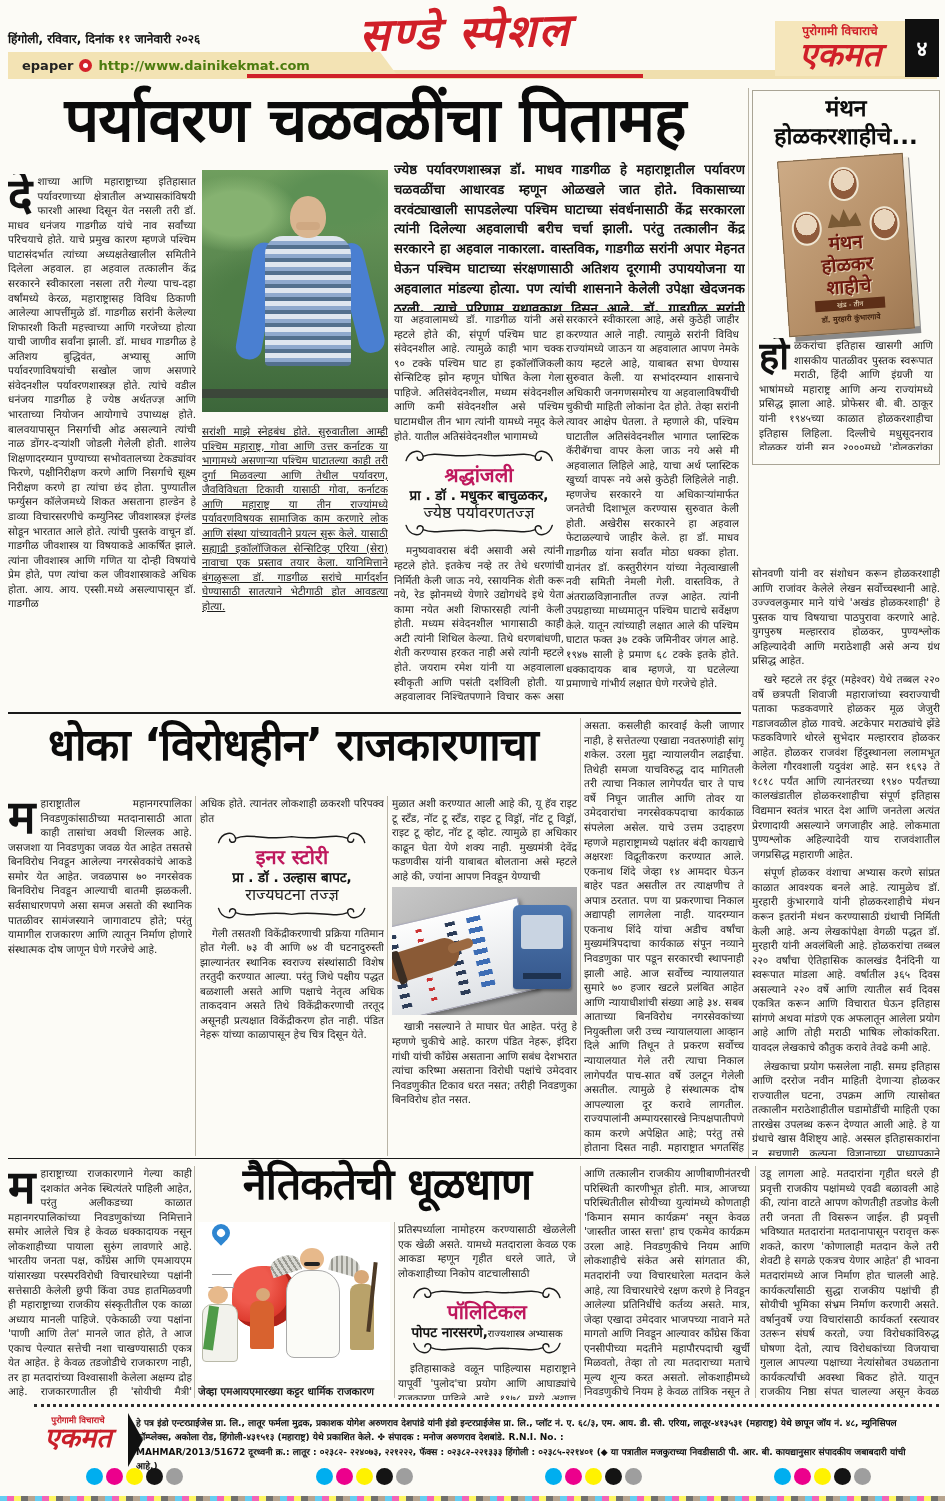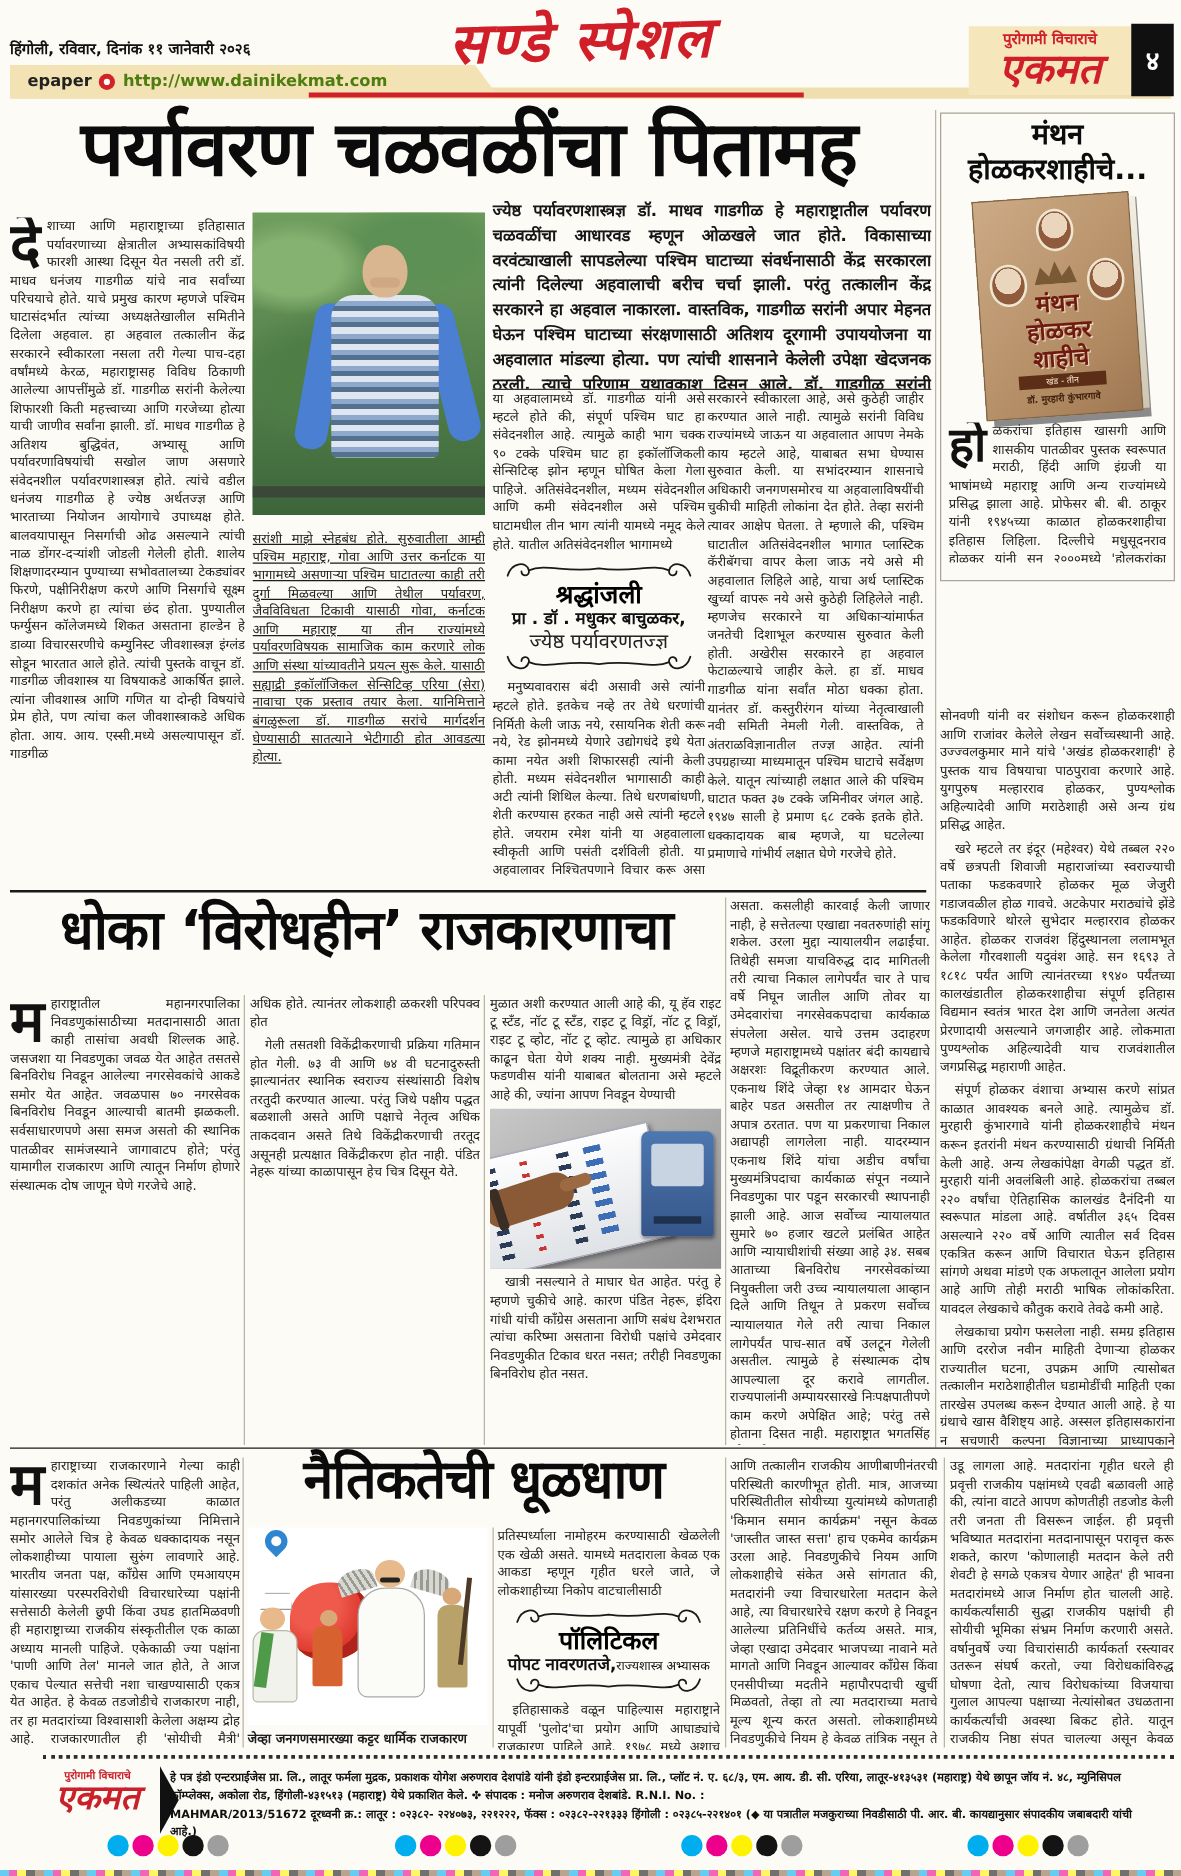--- a/index.html
+++ b/index.html
@@ -24,21 +24,21 @@
     display:flex;align-items:center;justify-content:center;font-size:21px;font-weight:700;}
   
   .headline{position:absolute;color:#0b0b0b;font-weight:900;text-align:center;letter-spacing:-1px;line-height:1.05;}
   .btxt{font-size:10.4px;line-height:1.40;text-align:justify;color:#1d1d1d;overflow:hidden;position:absolute;}
   .btxt p{margin:0 0 4px 0;text-indent:12px;}
   .btxt p:first-child{text-indent:0;}
   .dropcap{float:left;font-size:46px;line-height:0.85;font-weight:800;padding:2px 5px 0 0;color:#111;}
   .intro{position:absolute;font-size:13.2px;line-height:1.5;font-weight:700;text-align:justify;color:#161616;
     border-bottom:1.5px solid #333;padding-bottom:8px;overflow:hidden;}
   .orn-box{text-align:center;margin:4px 0;}
-  .orn-box .orn-title{font-size:20px;font-weight:900;color:#000000;line-height:1.15;}
+  .orn-box .orn-title{font-size:20px;font-weight:900;color:#be185d;line-height:1.15;}
   .orn-box .orn-author{font-size:13.5px;font-weight:800;color:#111;line-height:1.2;}
   .orn-box .orn-role{font-size:16px;color:#222;line-height:1.2;}
   .flourish{display:block;width:92%;height:17px;margin:0 auto;}
   .flourish.flip{transform:scaleY(-1);}
   .vrule{position:absolute;width:1px;background:#b9b4a6;}
   .hrule{position:absolute;background:#1a1a1a;}
   
   .photo-gadgil{position:absolute;left:202px;top:170px;width:186px;height:242px;overflow:hidden;
     background:radial-gradient(90px 55px at 18% 18%, #86b271 0 40%,transparent 70%),
                radial-gradient(110px 60px at 72% 12%, #5d9054 0 40%,transparent 72%),
@@ -211,20 +211,31 @@
   <div class="hrule" style="left:8px;top:712px;width:733px;height:2px;"></div>
 
   <div class="headline" style="left:10px;top:722px;width:566px;font-size:44px;">धोका ‘विरोधहीन’ राजकारणाचा</div>
 
   <div class="btxt" style="left:8px;top:796px;width:184px;height:360px;">
     <p><span class="dropcap">म</span><span>हाराष्ट्रातील महानगरपालिका निवडणुकांसाठीच्या मतदानासाठी आता काही तासांचा अवधी शिल्लक आहे. जसजशा या निवडणुका जवळ येत आहेत तसतसे बिनविरोध निवडून आलेल्या नगरसेवकांचे आकडे समोर येत आहेत. जवळपास ७० नगरसेवक बिनविरोध निवडून आल्याची बातमी झळकली. सर्वसाधारणपणे असा समज असतो की स्थानिक पातळीवर सामंजस्याने जागावाटप होते; परंतु यामागील राजकारण आणि त्यातून निर्माण होणारे संस्थात्मक दोष जाणून घेणे गरजेचे आहे.</span></p>
   </div>
 
   <div class="btxt" style="left:200px;top:796px;width:184px;height:360px;">
     <p>अधिक होते. त्यानंतर लोकशाही ळकरशी परिपक्व होत</p>
+    <div class="orn-box">
+      <svg class="flourish" viewBox="0 0 180 20">
+          <path d="M4 16 C8 3,22 2,24 11 C25 17,17 17,17 12 M24 11 C40 4,60 14,90 9 C120 14,140 4,156 11 M156 11 C158 2,172 3,176 16 M156 11 C155 17,163 17,163 12" stroke="#1a1a1a" stroke-width="1.7" fill="none" stroke-linecap="round"></path>
+        </svg>
+      <div class="orn-title">इनर स्टोरी</div>
+      <div class="orn-author">प्रा . डॉ . उल्हास बापट,</div>
+      <div class="orn-role">राज्यघटना तज्ज्ञ</div>
+      <svg class="flourish flip" viewBox="0 0 180 20">
+          <path d="M4 16 C8 3,22 2,24 11 C25 17,17 17,17 12 M24 11 C40 4,60 14,90 9 C120 14,140 4,156 11 M156 11 C158 2,172 3,176 16 M156 11 C155 17,163 17,163 12" stroke="#1a1a1a" stroke-width="1.7" fill="none" stroke-linecap="round"></path>
+        </svg>
+    </div>
     <p>गेली तसतशी विकेंद्रीकरणाची प्रक्रिया गतिमान होत गेली. ७३ वी आणि ७४ वी घटनादुरुस्ती झाल्यानंतर स्थानिक स्वराज्य संस्थांसाठी विशेष तरतुदी करण्यात आल्या. परंतु जिथे पक्षीय पद्धत बळशाली असते आणि पक्षाचे नेतृत्व अधिक ताकदवान असते तिथे विकेंद्रीकरणाची तरतूद असूनही प्रत्यक्षात विकेंद्रीकरण होत नाही. पंडित नेहरू यांच्या काळापासून हेच चित्र दिसून येते.</p>
   </div>
 
   <div class="btxt" style="left:392px;top:796px;width:185px;height:360px;">
     <p>मुळात अशी करण्यात आली आहे की, यू हॅव राइट टू स्टँड, नॉट टू स्टँड, राइट टू विड्रॉ, नॉट टू विड्रॉ, राइट टू व्होट, नॉट टू व्होट. त्यामुळे हा अधिकार काढून घेता येणे शक्य नाही. मुख्यमंत्री देवेंद्र फडणवीस यांनी याबाबत बोलताना असे म्हटले आहे की, ज्यांना आपण निवडून येण्याची</p>
     <div style="position:relative;width:100%;height:128px;margin:4px 0;">
       <div class="photo-evm">
         <div class="evm-unit">
           <div class="evm-slots"></div>
           <div class="evm-leds"></div>
@@ -267,31 +278,31 @@
     <div class="ct-man2-body"></div>
     <div class="ct-man2-face"></div>
     <div class="ct-man2-mus"></div>
     <div class="ct-man3-body"></div>
     <div class="ct-man3-face"></div>
     <div class="ct-guard-body"></div>
     <div class="ct-guard-face"></div>
     <div class="ct-gun"></div>
   </div>
   <div class="btxt" style="left:198px;top:1384px;width:192px;height:15px;font-weight:700;">
-    <p>जेव्हा जनगणसमारख्या कट्टर धार्मिक राजकारण</p>
+    <p>जेव्हा एमआयएमारख्या कट्टर धार्मिक राजकारण</p>
   </div>
 
   <div class="btxt" style="left:398px;top:1222px;width:178px;height:178px;">
     <p>प्रतिस्पर्ध्याला नामोहरम करण्यासाठी खेळलेली एक खेळी असते. यामध्ये मतदाराला केवळ एक आकडा म्हणून गृहीत धरले जाते, जे लोकशाहीच्या निकोप वाटचालीसाठी</p>
     <div class="orn-box">
       <svg class="flourish" viewBox="0 0 180 20">
           <path d="M4 16 C8 3,22 2,24 11 C25 17,17 17,17 12 M24 11 C40 4,60 14,90 9 C120 14,140 4,156 11 M156 11 C158 2,172 3,176 16 M156 11 C155 17,163 17,163 12" stroke="#1a1a1a" stroke-width="1.7" fill="none" stroke-linecap="round"></path>
         </svg>
       <div class="orn-title">पॉलिटिकल</div>
-      <div class="orn-author"><span>पोपट नावरणतजे,</span><span class="sb-city">राज्यशास्त्र अभ्यासक</span></div>
+      <div class="orn-author"><span>पोपट नारसरणे,</span><span class="sb-city">राज्यशास्त्र अभ्यासक</span></div>
       <svg class="flourish flip" viewBox="0 0 180 20">
           <path d="M4 16 C8 3,22 2,24 11 C25 17,17 17,17 12 M24 11 C40 4,60 14,90 9 C120 14,140 4,156 11 M156 11 C158 2,172 3,176 16 M156 11 C155 17,163 17,163 12" stroke="#1a1a1a" stroke-width="1.7" fill="none" stroke-linecap="round"></path>
         </svg>
     </div>
     <p>इतिहासाकडे वळून पाहिल्यास महाराष्ट्राने यापूर्वी 'पुलोद'चा प्रयोग आणि आघाड्यांचे राजकारण पाहिले आहे. १९७८ मध्ये अशाच प्रकारच्या आघाडीचा प्रयोग राज्याने पाहिला होता. त्यावेळची राजकीय गरज</p>
   </div>
 
   <div class="btxt" style="left:584px;top:1166px;width:166px;height:232px;">
     <p>आणि तत्कालीन राजकीय आणीबाणीनंतरची परिस्थिती कारणीभूत होती. मात्र, आजच्या परिस्थितीतील सोयीच्या युत्यांमध्ये कोणताही 'किमान समान कार्यक्रम' नसून केवळ 'जास्तीत जास्त सत्ता' हाच एकमेव कार्यक्रम उरला आहे. निवडणुकीचे नियम आणि लोकशाहीचे संकेत असे सांगतात की, मतदारांनी ज्या विचारधारेला मतदान केले आहे, त्या विचारधारेचे रक्षण करणे हे निवडून आलेल्या प्रतिनिधींचे कर्तव्य असते. मात्र, जेव्हा एखादा उमेदवार भाजपच्या नावाने मते मागतो आणि निवडून आल्यावर काँग्रेस किंवा एनसीपीच्या मदतीने महापौरपदाची खुर्ची मिळवतो, तेव्हा तो त्या मतदाराच्या मताचे मूल्य शून्य करत असतो. लोकशाहीमध्ये निवडणुकीचे नियम हे केवळ तांत्रिक नसून ते नैतिक सुद्धा असायला हवेत. सध्याचे पक्षांतर बंदी कायदे हे विधिमंडळ आणि संसदेला लागू असले, तरी तिथेही या नियमांचे गाठोडे खोल टाकलेले दिसते. स्थानिक स्वराज्य संस्थांमध्ये होणाऱ्या 'विकास आघाड्या' हा तर उघडपणाने केलेला मतदारांचा अपमान असतो. कारण निवडणुकीपूर्वी हेच पक्ष एकमेकांवर वैयक्तिक आणि वैचारिक स्तरावर अत्यंत खालच्या पातळीवर जाऊन टीका करत असतात. पण सत्तेचा लड्डू दिसताच सर्व नीतिनियम पायदळी तुडवून राजकीय पक्ष फक्त आपली सोय पाहतात. हे दृश्य पाहून लोकशाहीवरील सर्वसामान्य माणसाचा विश्वास</p>
   </div>

